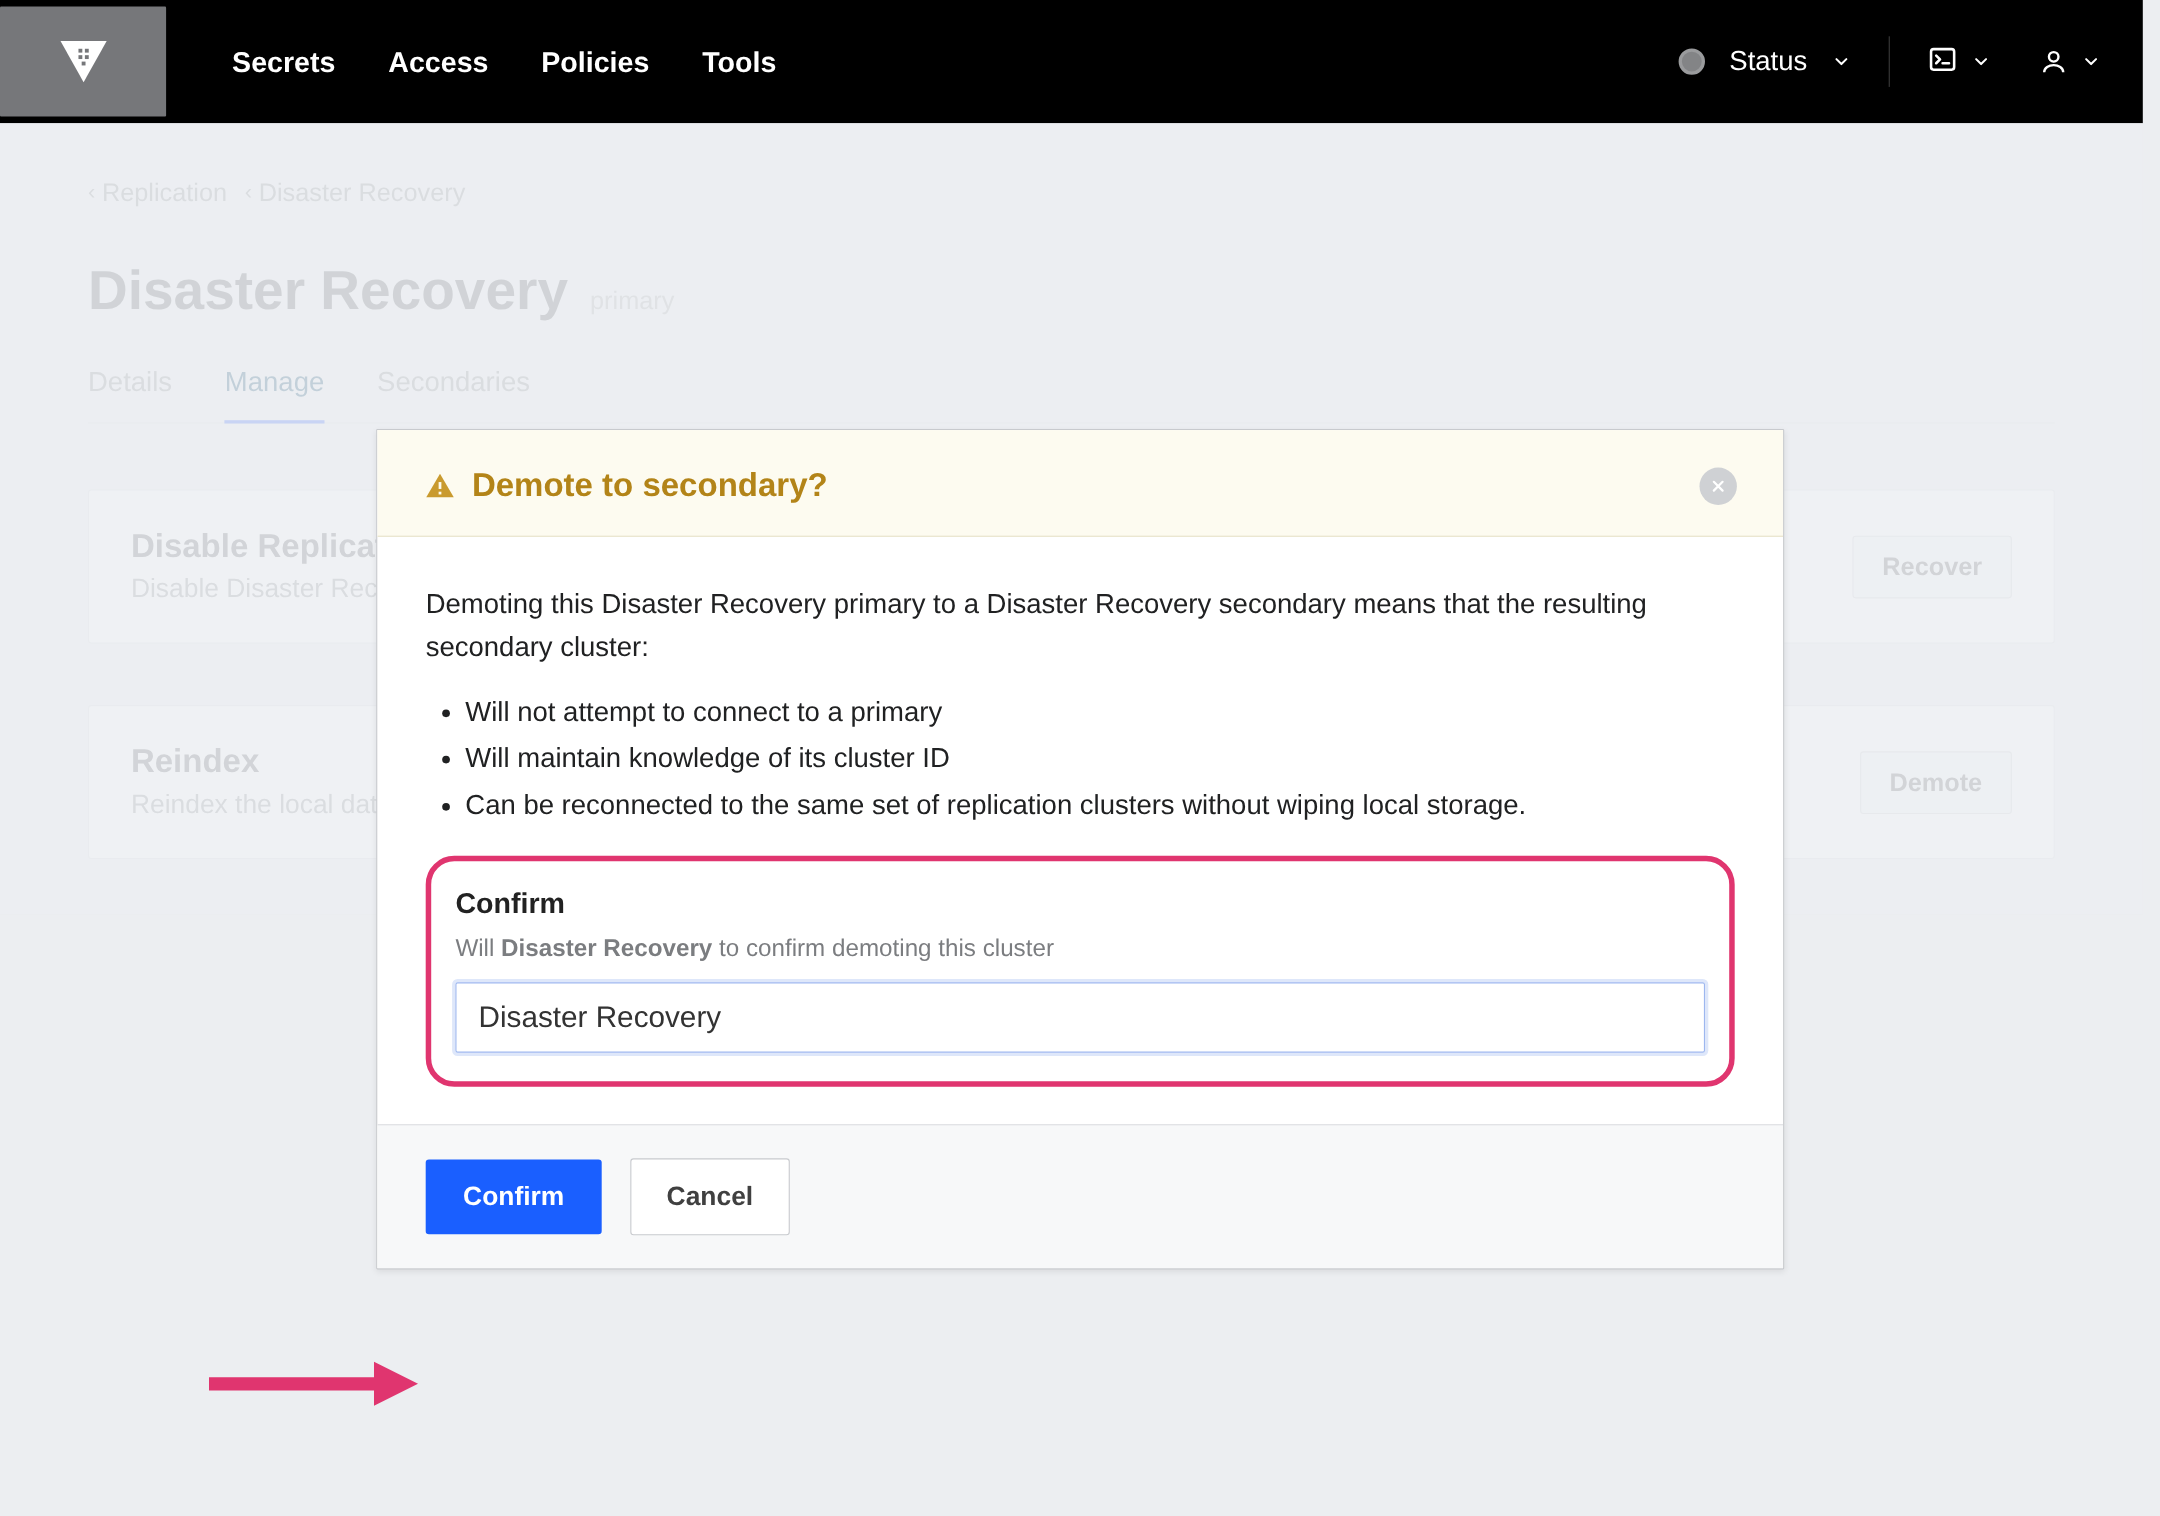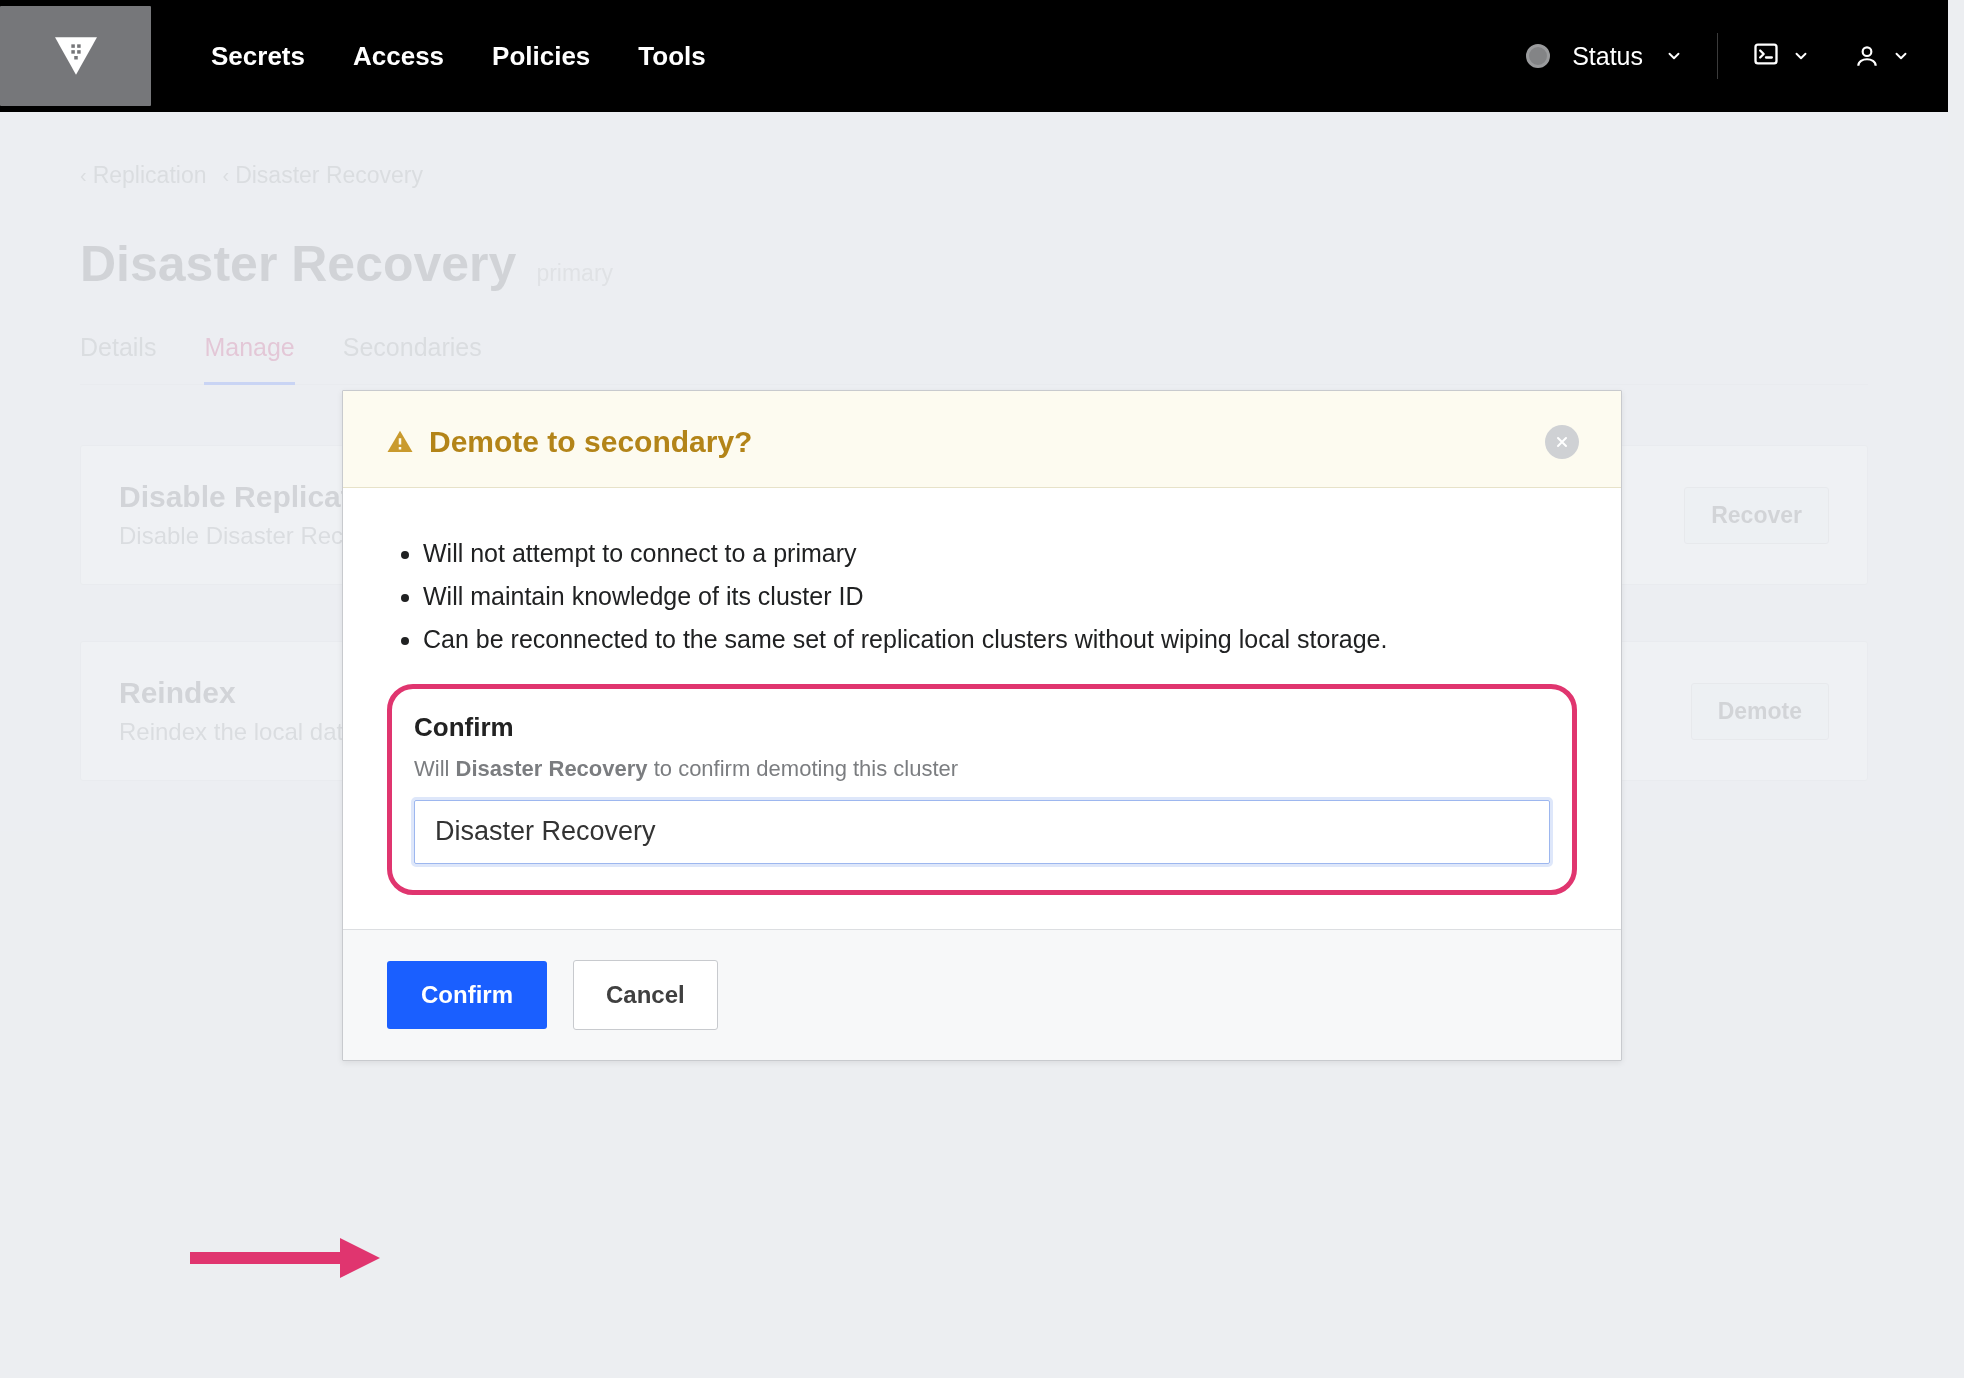--- a/index.html
+++ b/index.html
@@ -47,21 +47,21 @@
     pointer-events: none;
   }
   .breadcrumbs { display: flex; gap: 16px; align-items: center; color: #8d8f92; font-size: 23px; margin-bottom: 46px; }
   .breadcrumb-item { display: flex; align-items: center; gap: 6px; }
   .breadcrumb-caret { font-size: 20px; }
   .page-title-row { display: flex; align-items: baseline; gap: 20px; margin-bottom: 40px; }
   .page-title { font-size: 50px; font-weight: 700; color: #5a5c60; }
   .page-title-tag { font-size: 23px; color: #a9abad; }
   .tabs { display: flex; gap: 48px; border-bottom: 1px solid #dbdde0; font-size: 25px; font-weight: 500; color: #8c8e91; }
   .tab { padding: 0 0 20px 0; cursor: pointer; }
-  .tab.active { color: #be185d; border-bottom: 3px solid #2c5eff; margin-bottom: -1px; }
+  .tab.active { color: #0c4a6e; border-bottom: 3px solid #2c5eff; margin-bottom: -1px; }
   .cards { margin-top: 60px; display: flex; flex-direction: column; gap: 56px; }
   .card {
     border: 1px solid #dcdee1; border-radius: 3px; background: #fff;
     padding: 34px 38px; display: flex; justify-content: space-between; align-items: center;
   }
   .card-left { display: flex; flex-direction: column; gap: 8px; }
   .card-title { font-size: 30px; font-weight: 700; color: #5f6164; }
   .card-desc { font-size: 24px; color: #8d8f92; }
   .card-btn {
     border: 1px solid #cfd1d4; background: #f5f6f7; color: #5d5f62;
@@ -253,20 +253,21 @@
           </svg>
           <div class="modal-title">Demote to secondary?</div>
         </div>
         <div class="modal-close">
           <svg viewBox="0 0 24 24" width="16" height="16">
               <path d="M6 6l12 12M18 6L6 18" stroke="#fff" stroke-width="3" stroke-linecap="round"></path>
             </svg>
         </div>
       </div>
       <div class="modal-body">
+        <p>Demoting this Disaster Recovery primary to a Disaster Recovery secondary means that the resulting secondary cluster:</p>
         <ul>
           <li>Will not attempt to connect to a primary</li>
           <li>Will maintain knowledge of its cluster ID</li>
           <li>Can be reconnected to the same set of replication clusters without wiping local storage.</li>
         </ul>
 
         <div class="confirm-box">
           <div class="confirm-label">Confirm</div>
           <div class="confirm-hint">
             <span>Will </span><b>Disaster Recovery</b><span> to confirm demoting this cluster</span>

